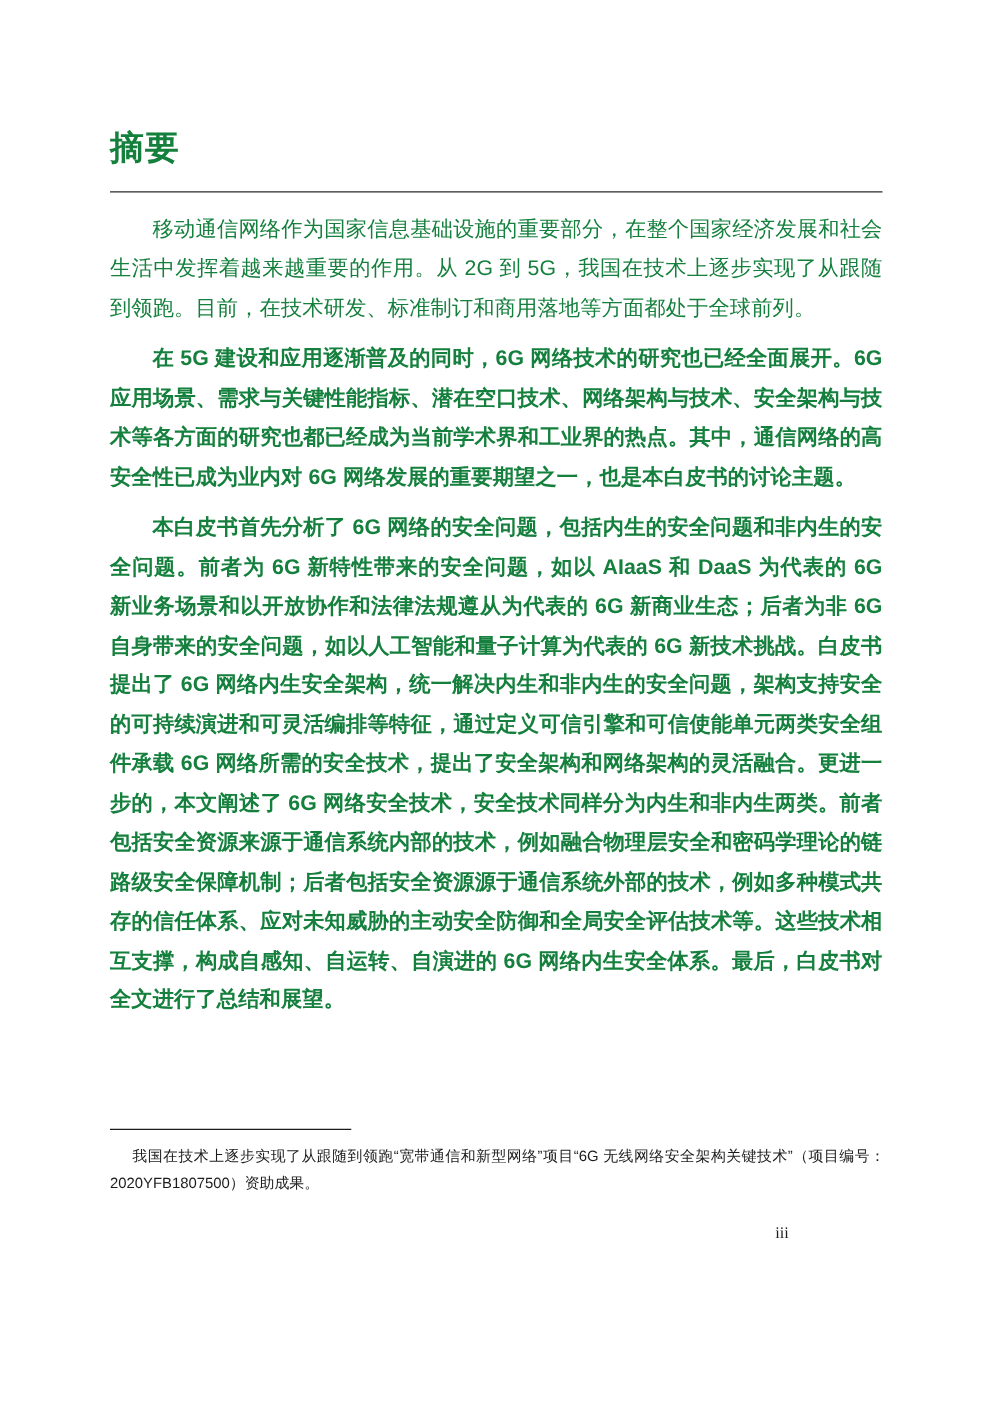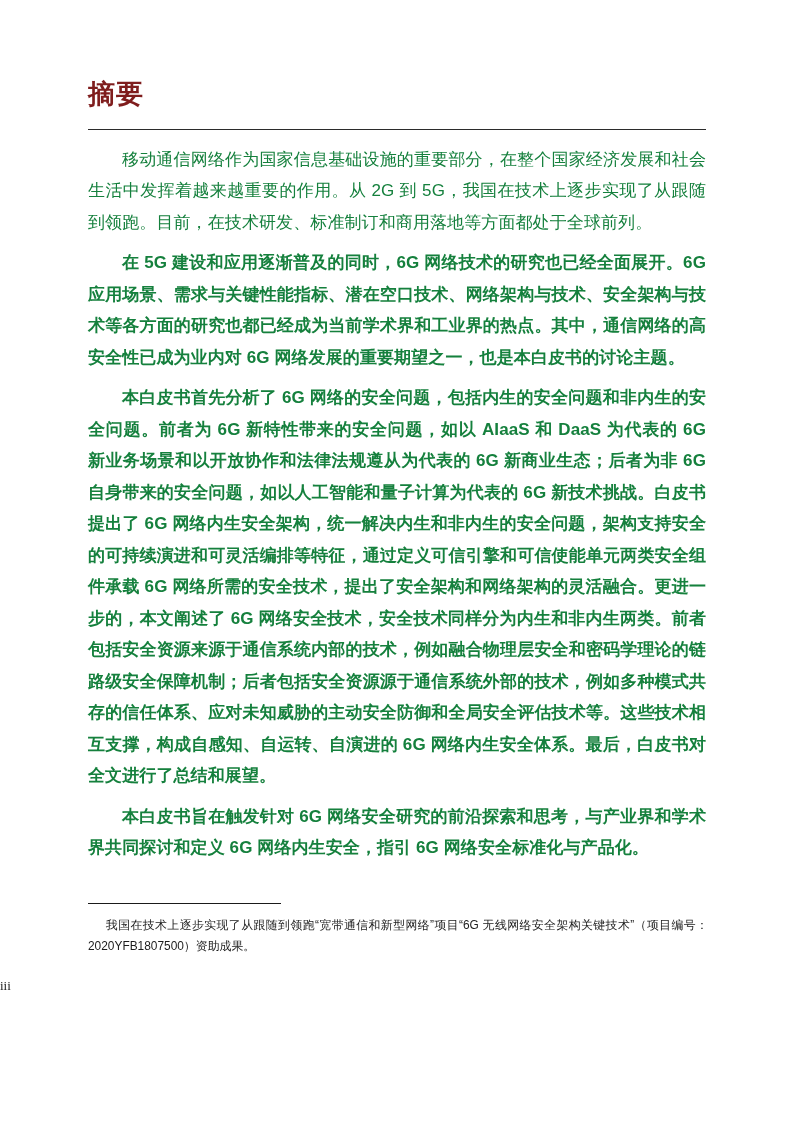--- a/index.html
+++ b/index.html
@@ -21,25 +21,25 @@
     position: absolute;
     left: 88px;
     top: 0;
     width: 618px;
   }
 
   
   .section-title {
     font-size: 27px;
     font-weight: bold;
-    color: #7f1d1d;
+    color: #15803d;
     letter-spacing: 1px;
     line-height: 1.1;
     margin: 0;
-    padding-top: 80px;
+    padding-top: 104px;
   }
   .title-rule {
     width: 618px;
     height: 0;
     border-top: 1.3px solid #2b2b2b;
     margin-top: 19px;
   }
 
   
   .body-block {
@@ -81,42 +81,41 @@
     text-justify: inter-ideograph;
     color: #1c1c1c;
   }
 
   
   .page-number {
     position: absolute;
     left: 0;
     top: 978px;
     width: 631px;
-    text-align: left;
+    text-align: right;
     font-size: 13px;
     color: #1c1c1c;
     font-family: "Liberation Serif", "DejaVu Serif", serif;
   }
 </style>
 </head>
 <body>
 
 <div class="page">
 
   <div class="content">
 
     <h1 class="section-title">摘要</h1>
 
     <div class="title-rule"></div>
 
     <div class="body-block">
       <p class="para">移动通信网络作为国家信息基础设施的重要部分，在整个国家经济发展和社会生活中发挥着越来越重要的作用。从 2G 到 5G，我国在技术上逐步实现了从跟随到领跑。目前，在技术研发、标准制订和商用落地等方面都处于全球前列。</p>
       <p class="para">在 5G 建设和应用逐渐普及的同时，6G 网络技术的研究也已经全面展开。6G 应用场景、需求与关键性能指标、潜在空口技术、网络架构与技术、安全架构与技术等各方面的研究也都已经成为当前学术界和工业界的热点。其中，通信网络的高安全性已成为业内对 6G 网络发展的重要期望之一，也是本白皮书的讨论主题。</p>
       <p class="para">本白皮书首先分析了 6G 网络的安全问题，包括内生的安全问题和非内生的安全问题。前者为 6G 新特性带来的安全问题，如以 AIaaS 和 DaaS 为代表的 6G 新业务场景和以开放协作和法律法规遵从为代表的 6G 新商业生态；后者为非 6G 自身带来的安全问题，如以人工智能和量子计算为代表的 6G 新技术挑战。白皮书提出了 6G 网络内生安全架构，统一解决内生和非内生的安全问题，架构支持安全的可持续演进和可灵活编排等特征，通过定义可信引擎和可信使能单元两类安全组件承载 6G 网络所需的安全技术，提出了安全架构和网络架构的灵活融合。更进一步的，本文阐述了 6G 网络安全技术，安全技术同样分为内生和非内生两类。前者包括安全资源来源于通信系统内部的技术，例如融合物理层安全和密码学理论的链路级安全保障机制；后者包括安全资源源于通信系统外部的技术，例如多种模式共存的信任体系、应对未知威胁的主动安全防御和全局安全评估技术等。这些技术相互支撑，构成自感知、自运转、自演进的 6G 网络内生安全体系。最后，白皮书对全文进行了总结和展望。</p>
-      <p class="para">本白皮书旨在触发针对 6G 网络安全研究的前沿探索和思考，与产业界和学术界共同探讨和定义 6G 网络内生安全，指引 6G 网络安全标准化与产品化。</p>
     </div>
 
   </div>
 
   <div class="footnote-area">
     <div class="footnote-rule"></div>
     <p class="footnote-text">我国在技术上逐步实现了从跟随到领跑“宽带通信和新型网络”项目“6G 无线网络安全架构关键技术”（项目编号：2020YFB1807500）资助成果。</p>
   </div>
 
   <div class="page-number">iii</div>

